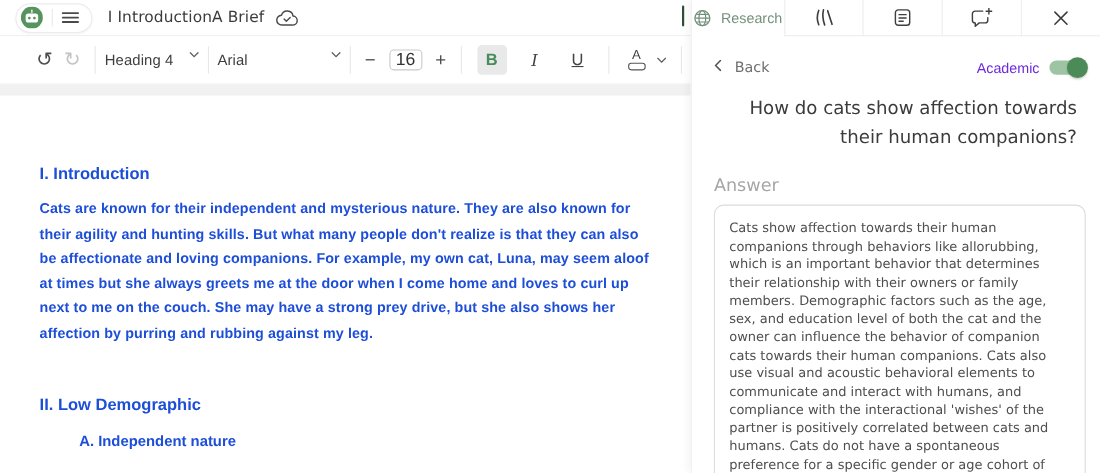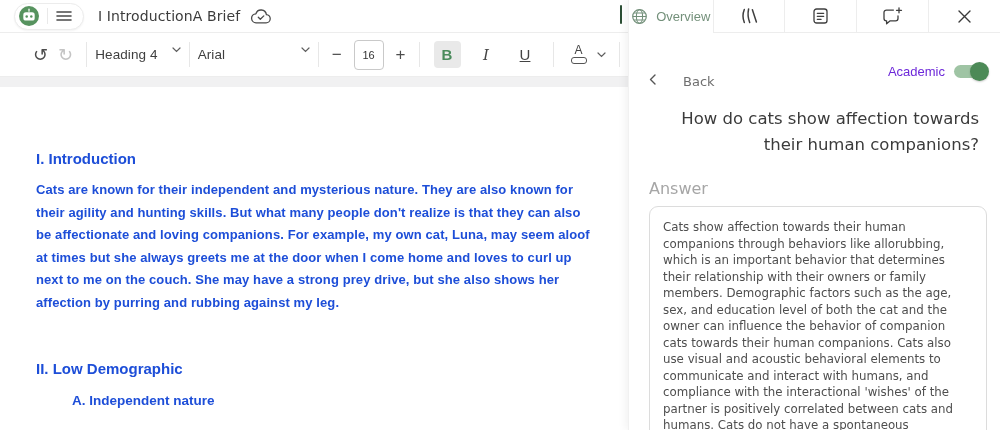--- a/index.html
+++ b/index.html
@@ -26,22 +26,22 @@
              padding-left:28px; background:#fff; overflow:hidden; white-space:nowrap; }
   .tb-sep { width:1px; height:25px; background:#e7e7e7; margin:0 8px; flex:none; }
   .tb-btn { display:flex; align-items:center; justify-content:center; color:#4d4d4d;
             margin:0 5px; flex:none; cursor:default; }
   .glyph { font-family:"DejaVu Sans", sans-serif; font-size:18px; line-height:1; }
   .glyph.disabled { color:#c4c4c4; }
   .dropdown { display:flex; font-size:13.5px; color:#3f3f3f; gap:14px;
               margin:0 0; flex:none; }
   .dropdown .dd-label { letter-spacing:.1px; }
   .dd-font { width:112px; justify-content:space-between; }
-  .size-box { width:30px; height:30px; border:1px solid #c9c9c9; border-radius:4px;
-              display:flex; align-items:center; justify-content:center; font-size:11px;
+  .size-box { width:30px; height:19px; border:1px solid #c9c9c9; border-radius:4px;
+              display:flex; align-items:center; justify-content:center; font-size:16px;
               color:#333; margin:0 7px; }
   .sign { font-size:17px; color:#4d4d4d; }
   .fmt { width:27px; height:27px; border-radius:4px; display:flex; align-items:center;
          justify-content:center; font-size:15px; color:#434343; margin:0 6px; flex:none; }
   .fmt.active { background:#e9e9e9; color:#4a8b5c; font-weight:bold; }
   .fmt.italic { font-family:"DejaVu Serif", serif; font-style:italic; }
   .fmt.underl { text-decoration:underline; }
   .color-btn { display:flex; flex-direction:column; align-items:center; margin:0 4px; flex:none; }
   .color-btn .a { font-size:12px; color:#434343; line-height:11px; }
   .color-btn .bar { width:16px; height:7px; border:1.2px solid #555; border-radius:3px; margin-top:1px; }
@@ -65,21 +65,21 @@
            border-left:1px solid #f1f1f1; box-shadow:-3px 0 8px rgba(0,0,0,.05); }
   .tabrow { height:33px; display:flex; }
   .tab { flex:1; display:flex; align-items:center; justify-content:center; gap:8px;
          border-bottom:1px solid #ededed; cursor:default; }
   .tab + .tab { border-left:1px solid #ededed; }
   .tab.active { border-bottom:1px solid transparent; flex:1.18; }
   .tab-label { font-size:13px; color:#73907a; }
 
   .panel-body { padding:0 13px 0 20px; }
   .back-row { margin-top:21px; display:flex; justify-content:space-between; align-items:center; }
-  .back-btn { display:flex; gap:27px; cursor:default;margin-top:20px; }
+  .back-btn { display:flex; gap:12px; cursor:default; }
   .back-label { font-size:13px; color:#6f6f6f; font-family:"DejaVu Sans", sans-serif; }
   .mode { display:flex; align-items:center; gap:9px; }
   .mode-label { font-size:13px; color:#6d28d9; font-family:Liberation Sans, sans-serif; }
   .toggle { position:relative; width:33px; height:13px; border-radius:7px; background:#9fc4a4; }
   .toggle .knob { position:absolute; right:-2px; top:-3px; width:19px; height:19px;
                   border-radius:50%; background:#4c8a57; box-shadow:0 1px 2px rgba(0,0,0,.2); }
 
   .question { margin-top:17px; font-family:"DejaVu Sans", sans-serif; font-size:16.5px;
               line-height:26px; color:#3b3b3b; max-width:330px;text-align:right; }
   .answer-label { margin-top:21px; font-family:"DejaVu Sans", sans-serif; font-size:16px;
@@ -190,21 +190,21 @@
 
   <div class="panel">
 
     <div class="tabrow">
       <div class="tab active">
         <svg width="17" height="17" viewBox="0 0 17 17">
           <circle cx="8.5" cy="8.5" r="6.8" fill="none" stroke="#73907a" stroke-width="1.2"></circle>
           <ellipse cx="8.5" cy="8.5" rx="3.1" ry="6.8" fill="none" stroke="#73907a" stroke-width="1.1"></ellipse>
           <path d="M2 8.5h13M2.9 5h11.2M2.9 12h11.2" fill="none" stroke="#73907a" stroke-width="1.1"></path>
         </svg>
-        <span class="tab-label">Overview</span>
+        <span class="tab-label">Research</span>
       </div>
       <div class="tab">
         <svg width="20" height="18" viewBox="0 0 20 18">
           <path d="M5.3 2.5c-1.6 4-1.6 9 0 13M9.6 2c-1 4.5-.4 9.6 1.1 13.6M13.4 2.7l4 12.4" fill="none" stroke="#3f3f3f" stroke-width="1.5" stroke-linecap="round"></path>
         </svg>
       </div>
       <div class="tab">
         <svg width="17" height="18" viewBox="0 0 17 18">
           <rect x="2" y="2" width="13" height="14" rx="2.6" fill="none" stroke="#3f3f3f" stroke-width="1.3"></rect>
           <path d="M5.3 6.3h6.4M5.3 9.3h6.4M5.3 12.3h3.8" fill="none" stroke="#3f3f3f" stroke-width="1.3" stroke-linecap="round"></path>

